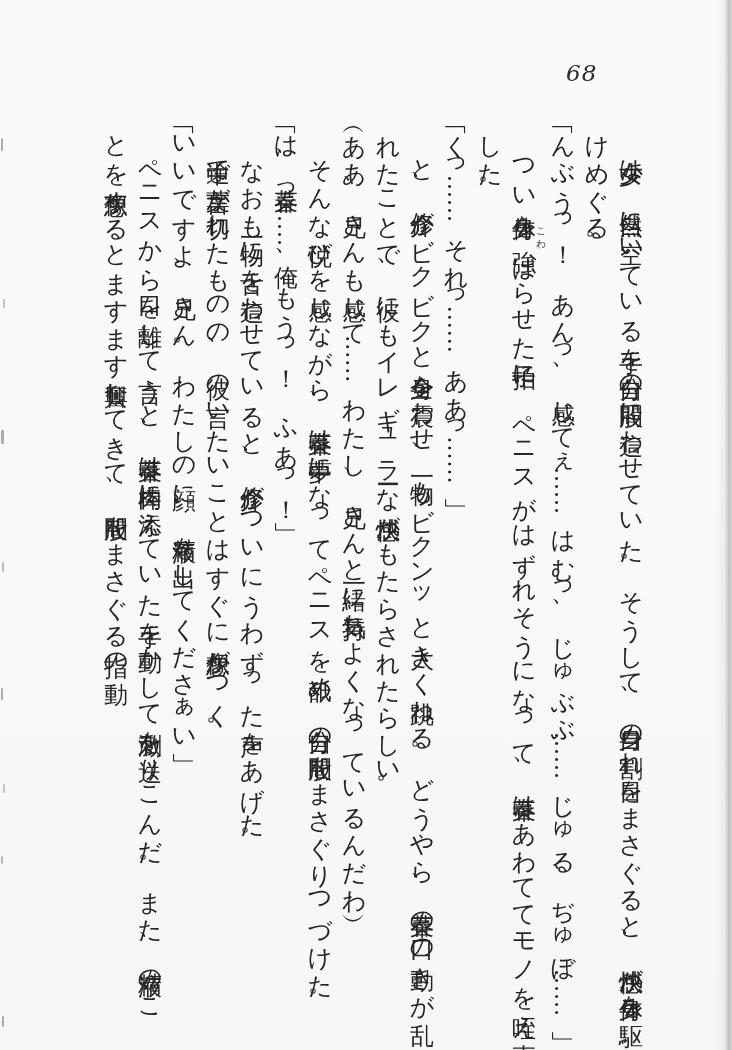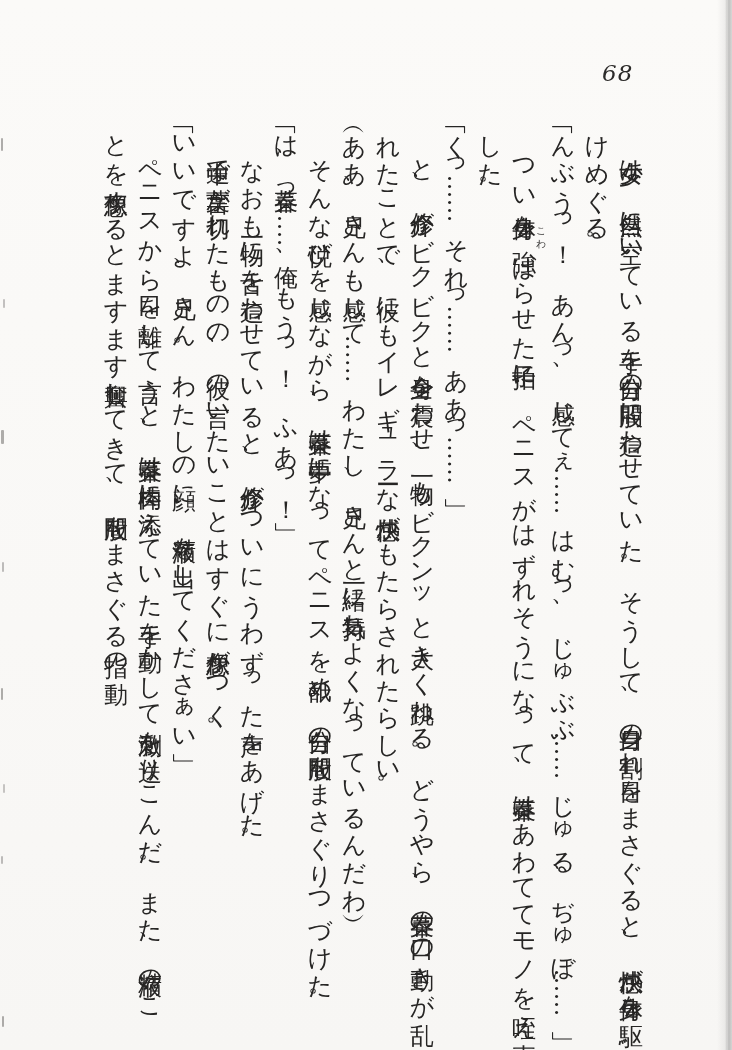--- a/index.html
+++ b/index.html
@@ -38,21 +38,21 @@
   .s3 { left: 1px; top: 430px; width: 3px; height: 14px; }
   .s4 { left: 2px; top: 562px; width: 2px; height: 10px; background: rgba(50,48,46,0.30);}
   .s5 { left: 1px; top: 688px; width: 2px; height: 12px; }
   .s6 { left: 3px; top: 784px; width: 2px; height: 9px;  background: rgba(50,48,46,0.26);}
   .s7 { left: 1px; top: 856px; width: 2px; height: 8px;  background: rgba(50,48,46,0.30);}
   .s8 { left: 2px; top: 1016px; width: 2px; height: 11px;}
 
   .page-number {
     position: absolute;
     top: 60px;
-    left: 602px;
+    left: 566px;
     font-size: 23px;
     font-style: italic;
     letter-spacing: 1px;
     color: #2c2b2a;
   }
 
   .text-block {
     position: absolute;
     top: 119px;
     right: 84px;

